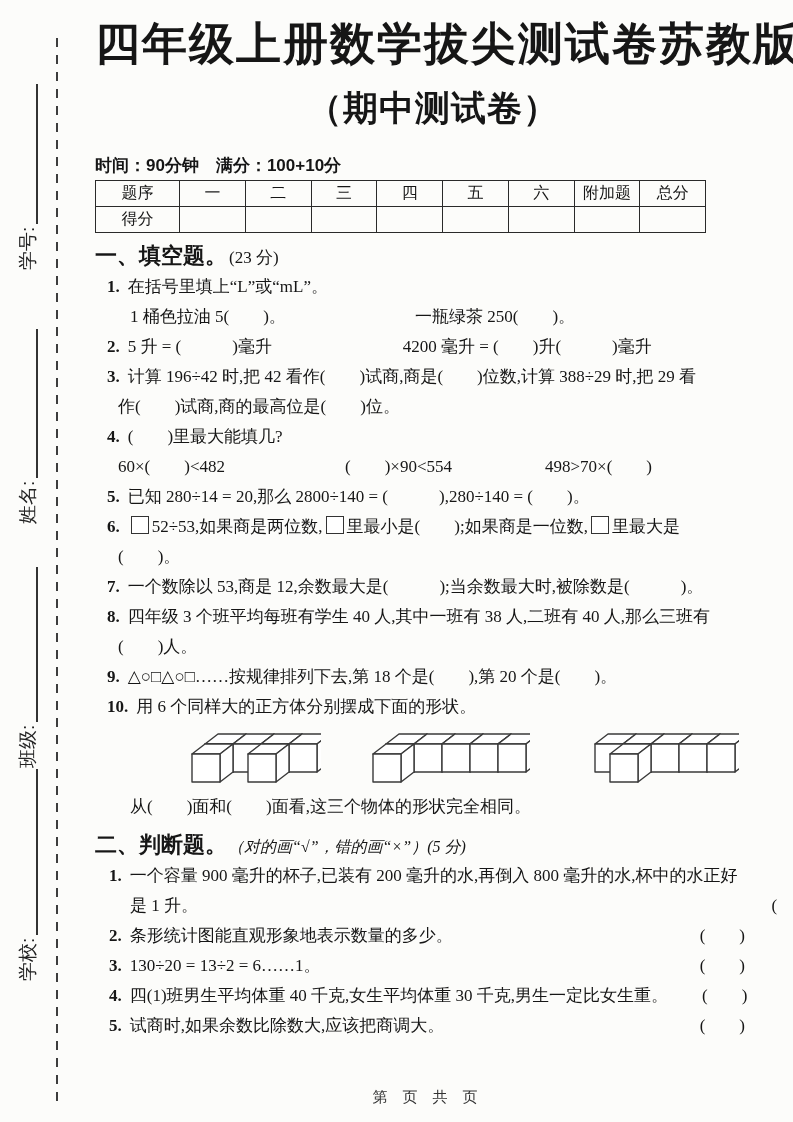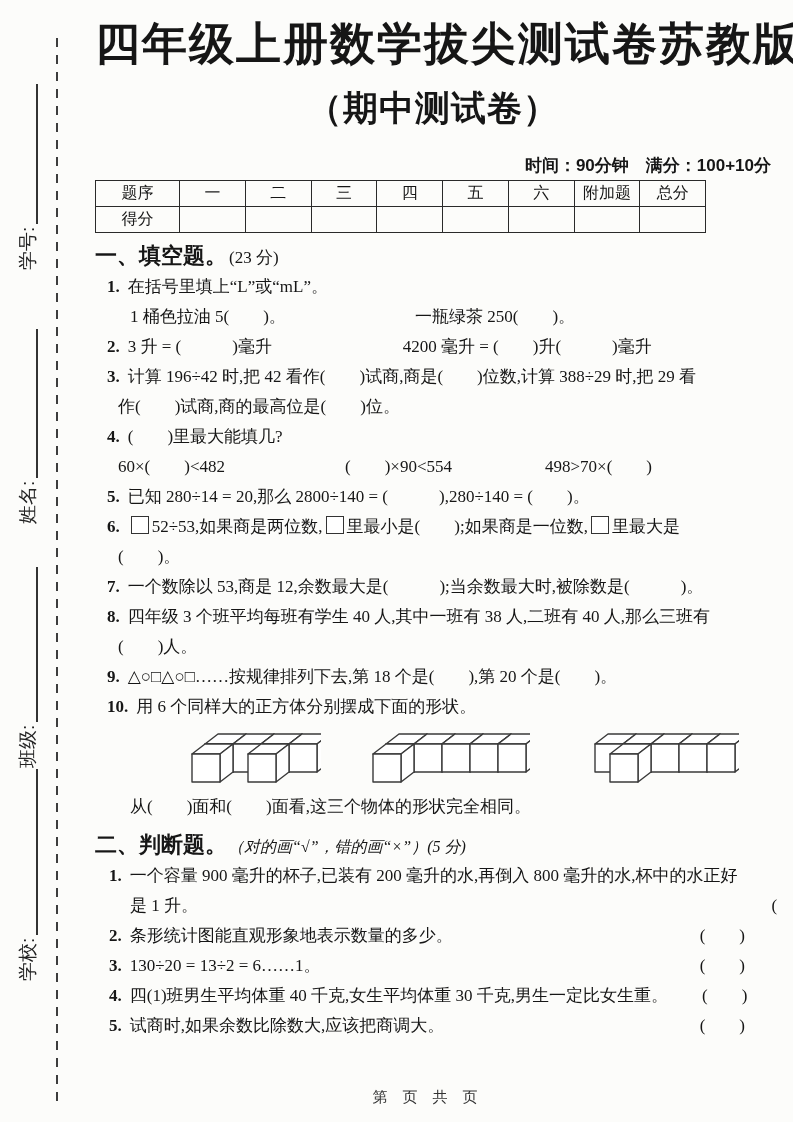--- a/index.html
+++ b/index.html
@@ -30,21 +30,21 @@
     font-family:"Liberation Sans","DejaVu Sans",sans-serif;
     font-size:45px; font-weight:700; text-align:center; letter-spacing:2px;
     line-height:1.25; white-space:nowrap;
   }
   .subtitle{
     font-family:Liberation Sans, sans-serif;
     font-size:35px; font-weight:700; text-align:center; margin-top:13px; letter-spacing:1px;
   }
   .info{
     font-family:"Liberation Sans","DejaVu Sans",sans-serif;
-    font-size:17px; font-weight:600; text-align:right; margin-top:22px; margin-bottom:3px;
+    font-size:17px; font-weight:600; margin-top:22px; margin-bottom:3px;
   }
   table.score{ border-collapse:collapse; width:611px; table-layout:fixed; }
   table.score td{
     border:1.5px solid #2a2a2a; height:25px; text-align:center;
     font-size:16px; padding:0;
   }
   
   .sec-head{ margin-top:8px; line-height:29px; white-space:nowrap; }
   .sh-main{
     font-family:"Liberation Sans","DejaVu Sans",sans-serif;
@@ -147,21 +147,21 @@
     </div>
 
     <div class="q">
       <div class="ln"><span class="qnum">1.</span><span>在括号里填上“L”或“mL”。</span></div>
     </div>
     <div class="ln indent35">
       <span class="w285">1 桶色拉油 5(　　)。</span><span>一瓶绿茶 250(　　)。</span>
     </div>
 
     <div class="ln q">
-      <span class="qnum">2.</span><span class="w275">3 升 = (　　　)毫升</span><span>4200 毫升 = (　　)升(　　　)毫升</span>
+      <span class="qnum">2.</span><span class="w275">5 升 = (　　　)毫升</span><span>4200 毫升 = (　　)升(　　　)毫升</span>
     </div>
 
     <div class="q">
       <div class="ln"><span class="qnum">3.</span><span>计算 196÷42 时,把 42 看作(　　)试商,商是(　　)位数,计算 388÷29 时,把 29 看</span></div>
       <div class="ln"><span>作(　　)试商,商的最高位是(　　)位。</span></div>
     </div>
 
     <div class="q">
       <div class="ln"><span class="qnum">4.</span><span>(　　)里最大能填几?</span></div>
       <div class="ln"><span class="w227">60×(　　)&lt;482</span><span class="w200">(　　)×90&lt;554</span><span>498&gt;70×(　　)</span></div>

